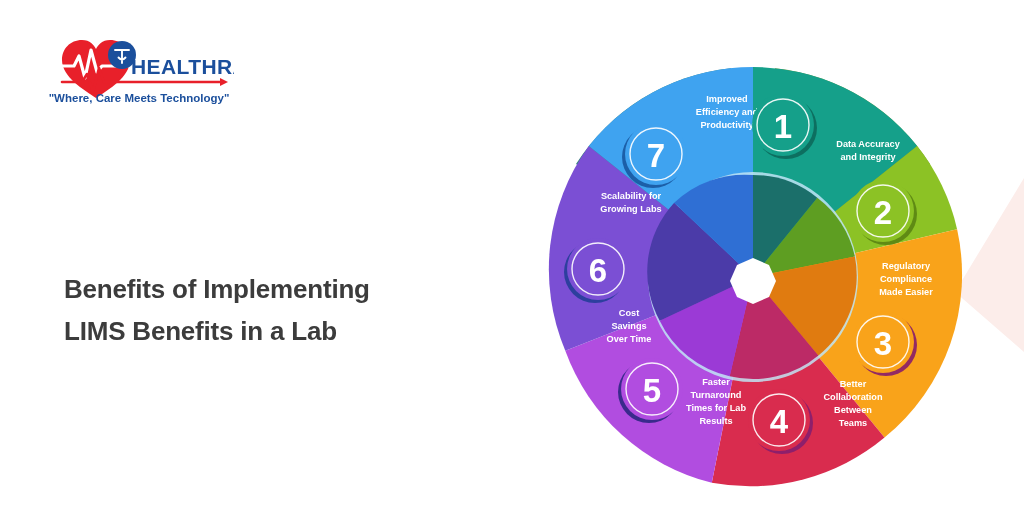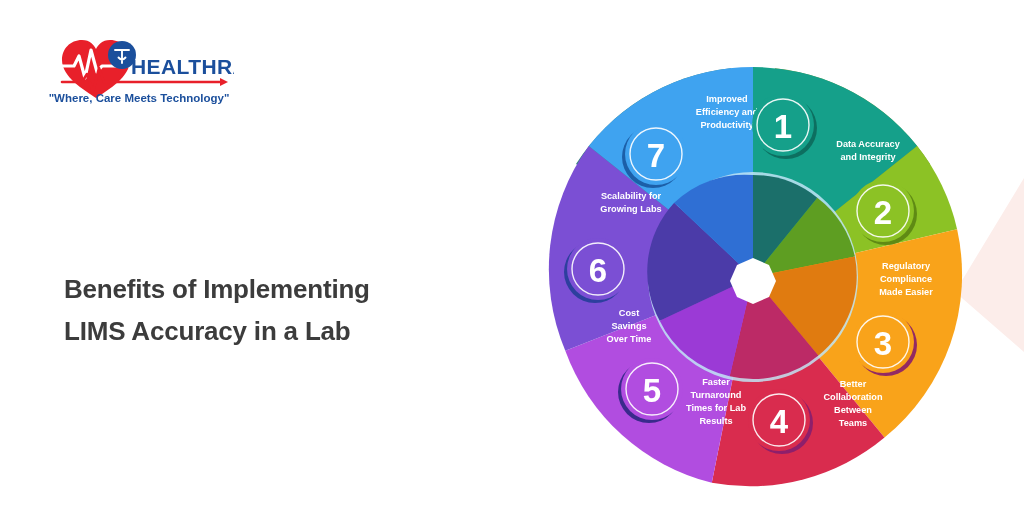--- a/index.html
+++ b/index.html
@@ -71,21 +71,21 @@
       <path d="M71 28 L85 28 M78 28 L78 41 M74.5 35.5 Q78 39.5 81.5 35.5" fill="none" stroke="#ffffff" stroke-width="1.9" stroke-linecap="round"></path>
       <path d="M18 60 L38 60 L43 52 L49 70 L55 46 L60 60 L176 60" fill="none" stroke="#e8202a" stroke-width="2.6" stroke-linejoin="round" stroke-linecap="round"></path>
       <path d="M176 56 L184 60 L176 64 Z" fill="#e8202a"></path>
       <text x="87" y="52" font-family="Liberation Sans, sans-serif" font-size="21" font-weight="bold" fill="#1b4f9c" letter-spacing="0.4">HEALTHRAY</text>
       <text x="95" y="80" text-anchor="middle" font-family="Liberation Sans, sans-serif" font-size="11.5" font-weight="bold" fill="#1b4f9c">"Where, Care Meets Technology"</text>
     </svg>
   </div>
 
   <div class="title">
     <span>Benefits of Implementing</span>
-    <span class="l2">LIMS Accuracy in a Lab</span>
+    <span class="l2">LIMS Benefits in a Lab</span>
   </div>
 
   <div class="wheel">
     <svg width="430" height="430" viewBox="0 0 430 430">
       <g>
         <path d="M215 215 L215 5 A210 210 0 0 0 50.8 84.1 Z" fill="#0d6f60" opacity="0.85" transform="rotate(-6 215 215)"></path>
         <path d="M215 215 L379.2 84.1 A210 210 0 0 0 215 5 Z" fill="#5f8a14" opacity="0.85" transform="rotate(6 215 215)"></path>
       </g>
 
       <g>

